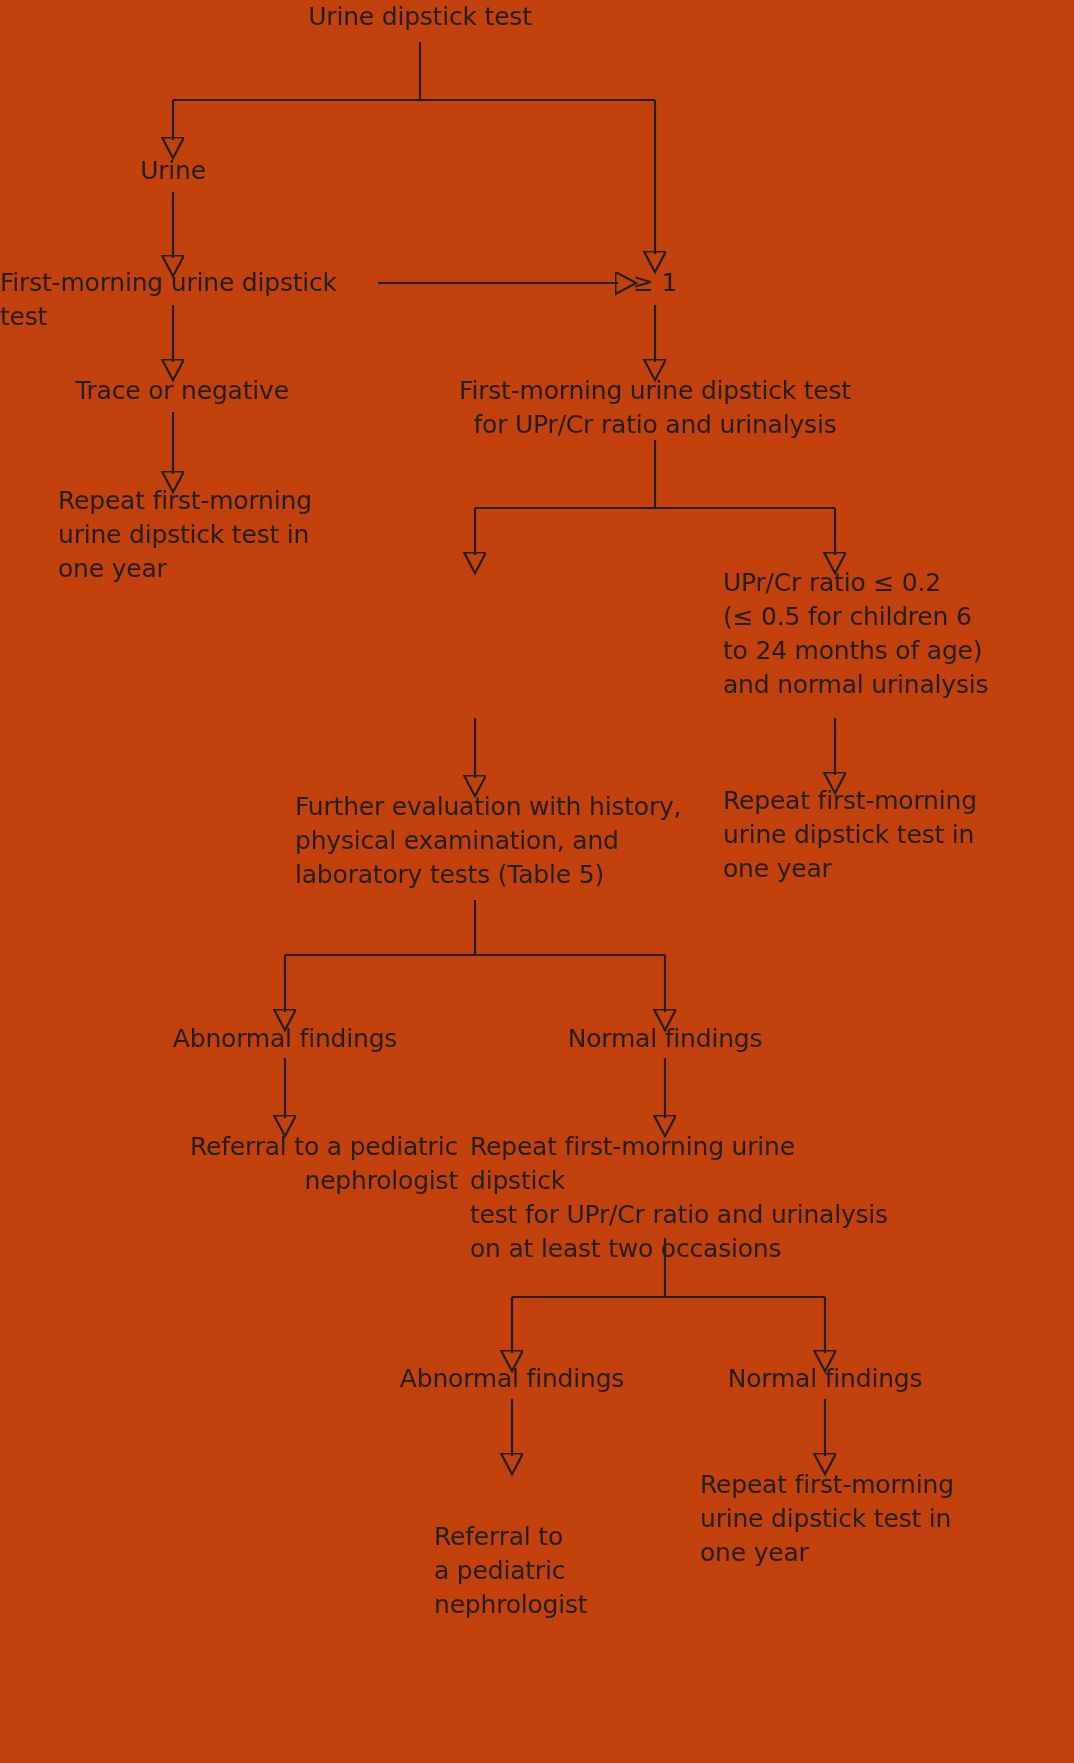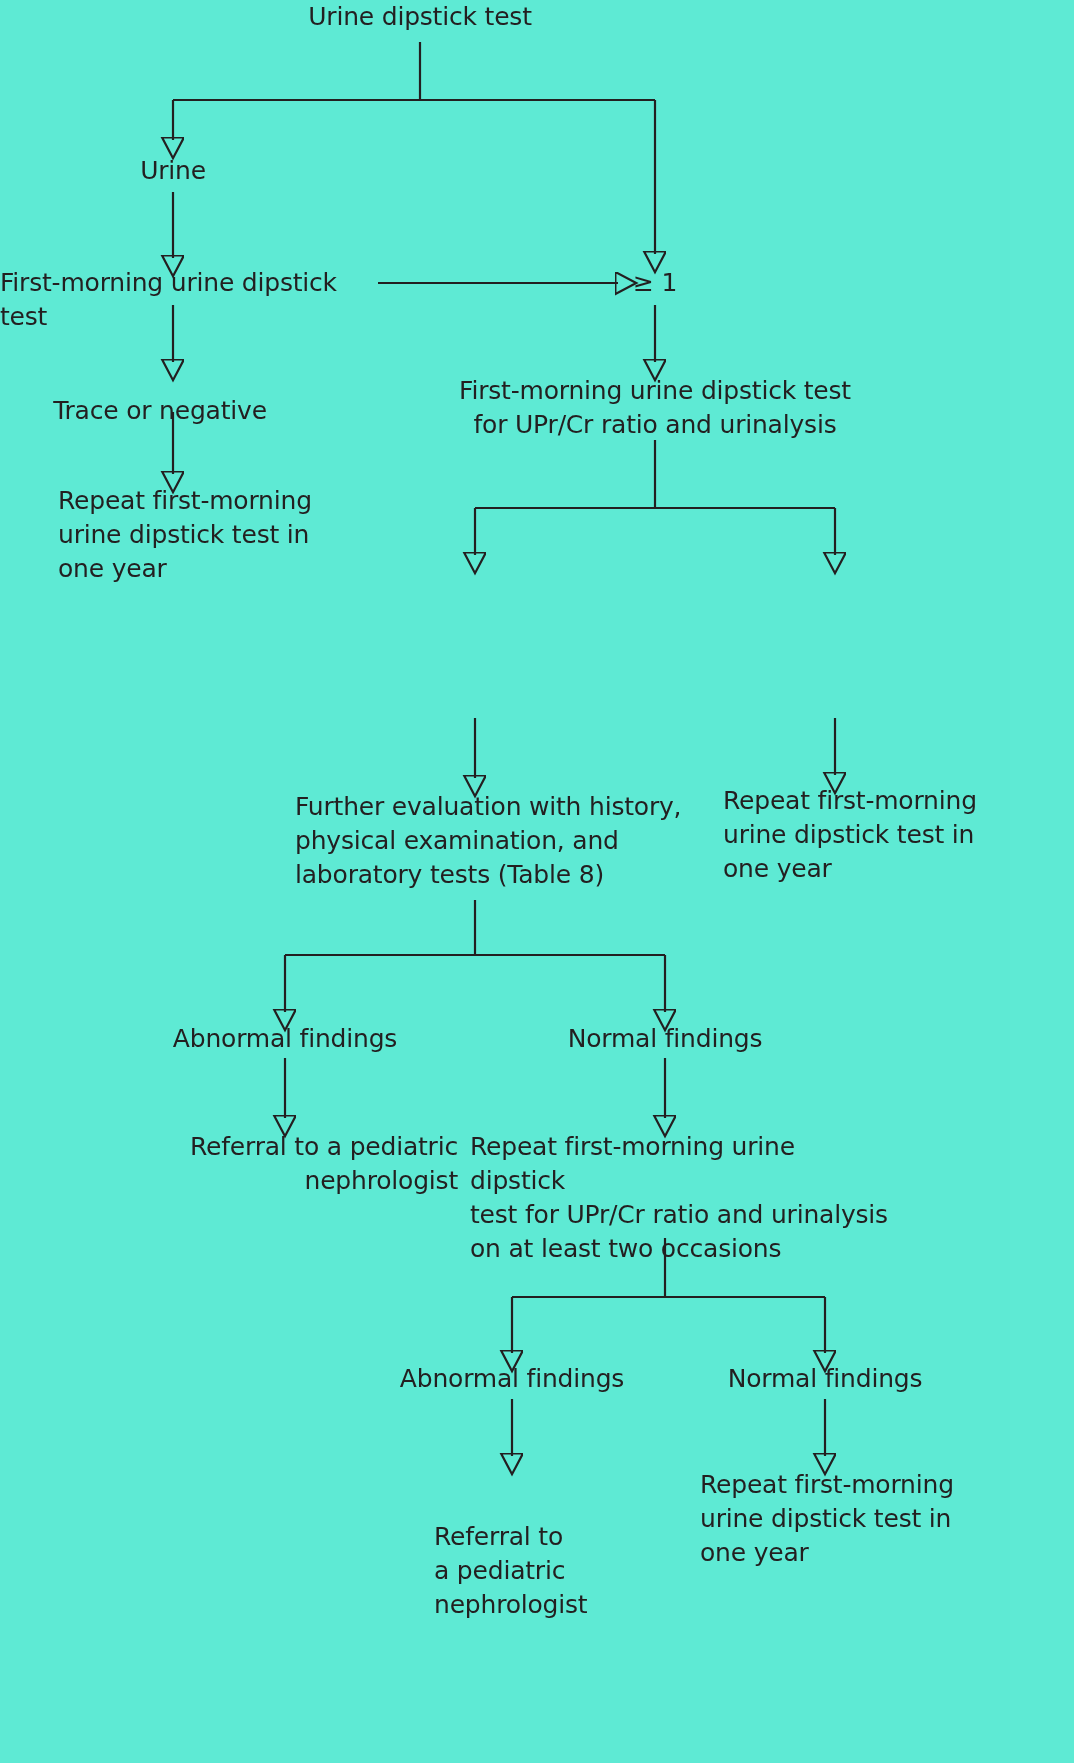--- a/index.html
+++ b/index.html
@@ -4,21 +4,21 @@
 <style>
   html, body {
     margin: 0;
     padding: 0;
     background: #ffffff;
   }
   #canvas {
     position: relative;
     width: 1074px;
     height: 1763px;
-    background: #5eead4;
+    background: #c2410c;
     font-family: "DejaVu Sans", "Liberation Sans", sans-serif;
     color: #231f20;
     overflow: hidden;
   }
   .node {
     position: absolute;
     font-size: 25px;
     line-height: 34px;
     color: #231f20;
     white-space: pre-line;
@@ -95,34 +95,38 @@
   </svg>
 
   <div class="node center" style="left:250px; top:0px; width:340px;">Urine dipstick test</div>
 
   <div class="node center" style="left:98px; top:154px; width:150px;">Urine</div>
 
   <div class="node left" style="left:0px; top:266px; width:380px;">First-morning urine dipstick test</div>
 
   <div class="node left" style="left:633px; top:266px; width:120px;">≥ 1</div>
 
-  <div class="node center" style="left:24px; top:374px; width:272px;margin-top:20px;">Trace or negative</div>
+  <div class="node center" style="left:46px; top:374px; width:272px;">Trace or negative</div>
 
   <div class="node center" style="left:440px; top:374px; width:430px;">First-morning urine dipstick test
 for UPr/Cr ratio and urinalysis</div>
 
   <div class="node left" style="left:58px; top:484px; width:265px;">Repeat first-morning
 urine dipstick test in
 one year</div>
 
 
+  <div class="node left" style="left:723px; top:566px; width:345px;">UPr/Cr ratio ≤ 0.2
+(≤ 0.5 for children 6
+to 24 months of age)
+and normal urinalysis</div>
 
   <div class="node left" style="left:295px; top:790px; width:400px;">Further evaluation with history,
 physical examination, and
-laboratory tests (Table 8)</div>
+laboratory tests (Table 5)</div>
 
   <div class="node left" style="left:723px; top:784px; width:290px;">Repeat first-morning
 urine dipstick test in
 one year</div>
 
   <div class="node center" style="left:145px; top:1022px; width:280px;">Abnormal findings</div>
 
   <div class="node center" style="left:540px; top:1022px; width:250px;">Normal findings</div>
 
   <div class="node left" style="left:158px; top:1130px; width:300px;text-align:right;">Referral to a pediatric

